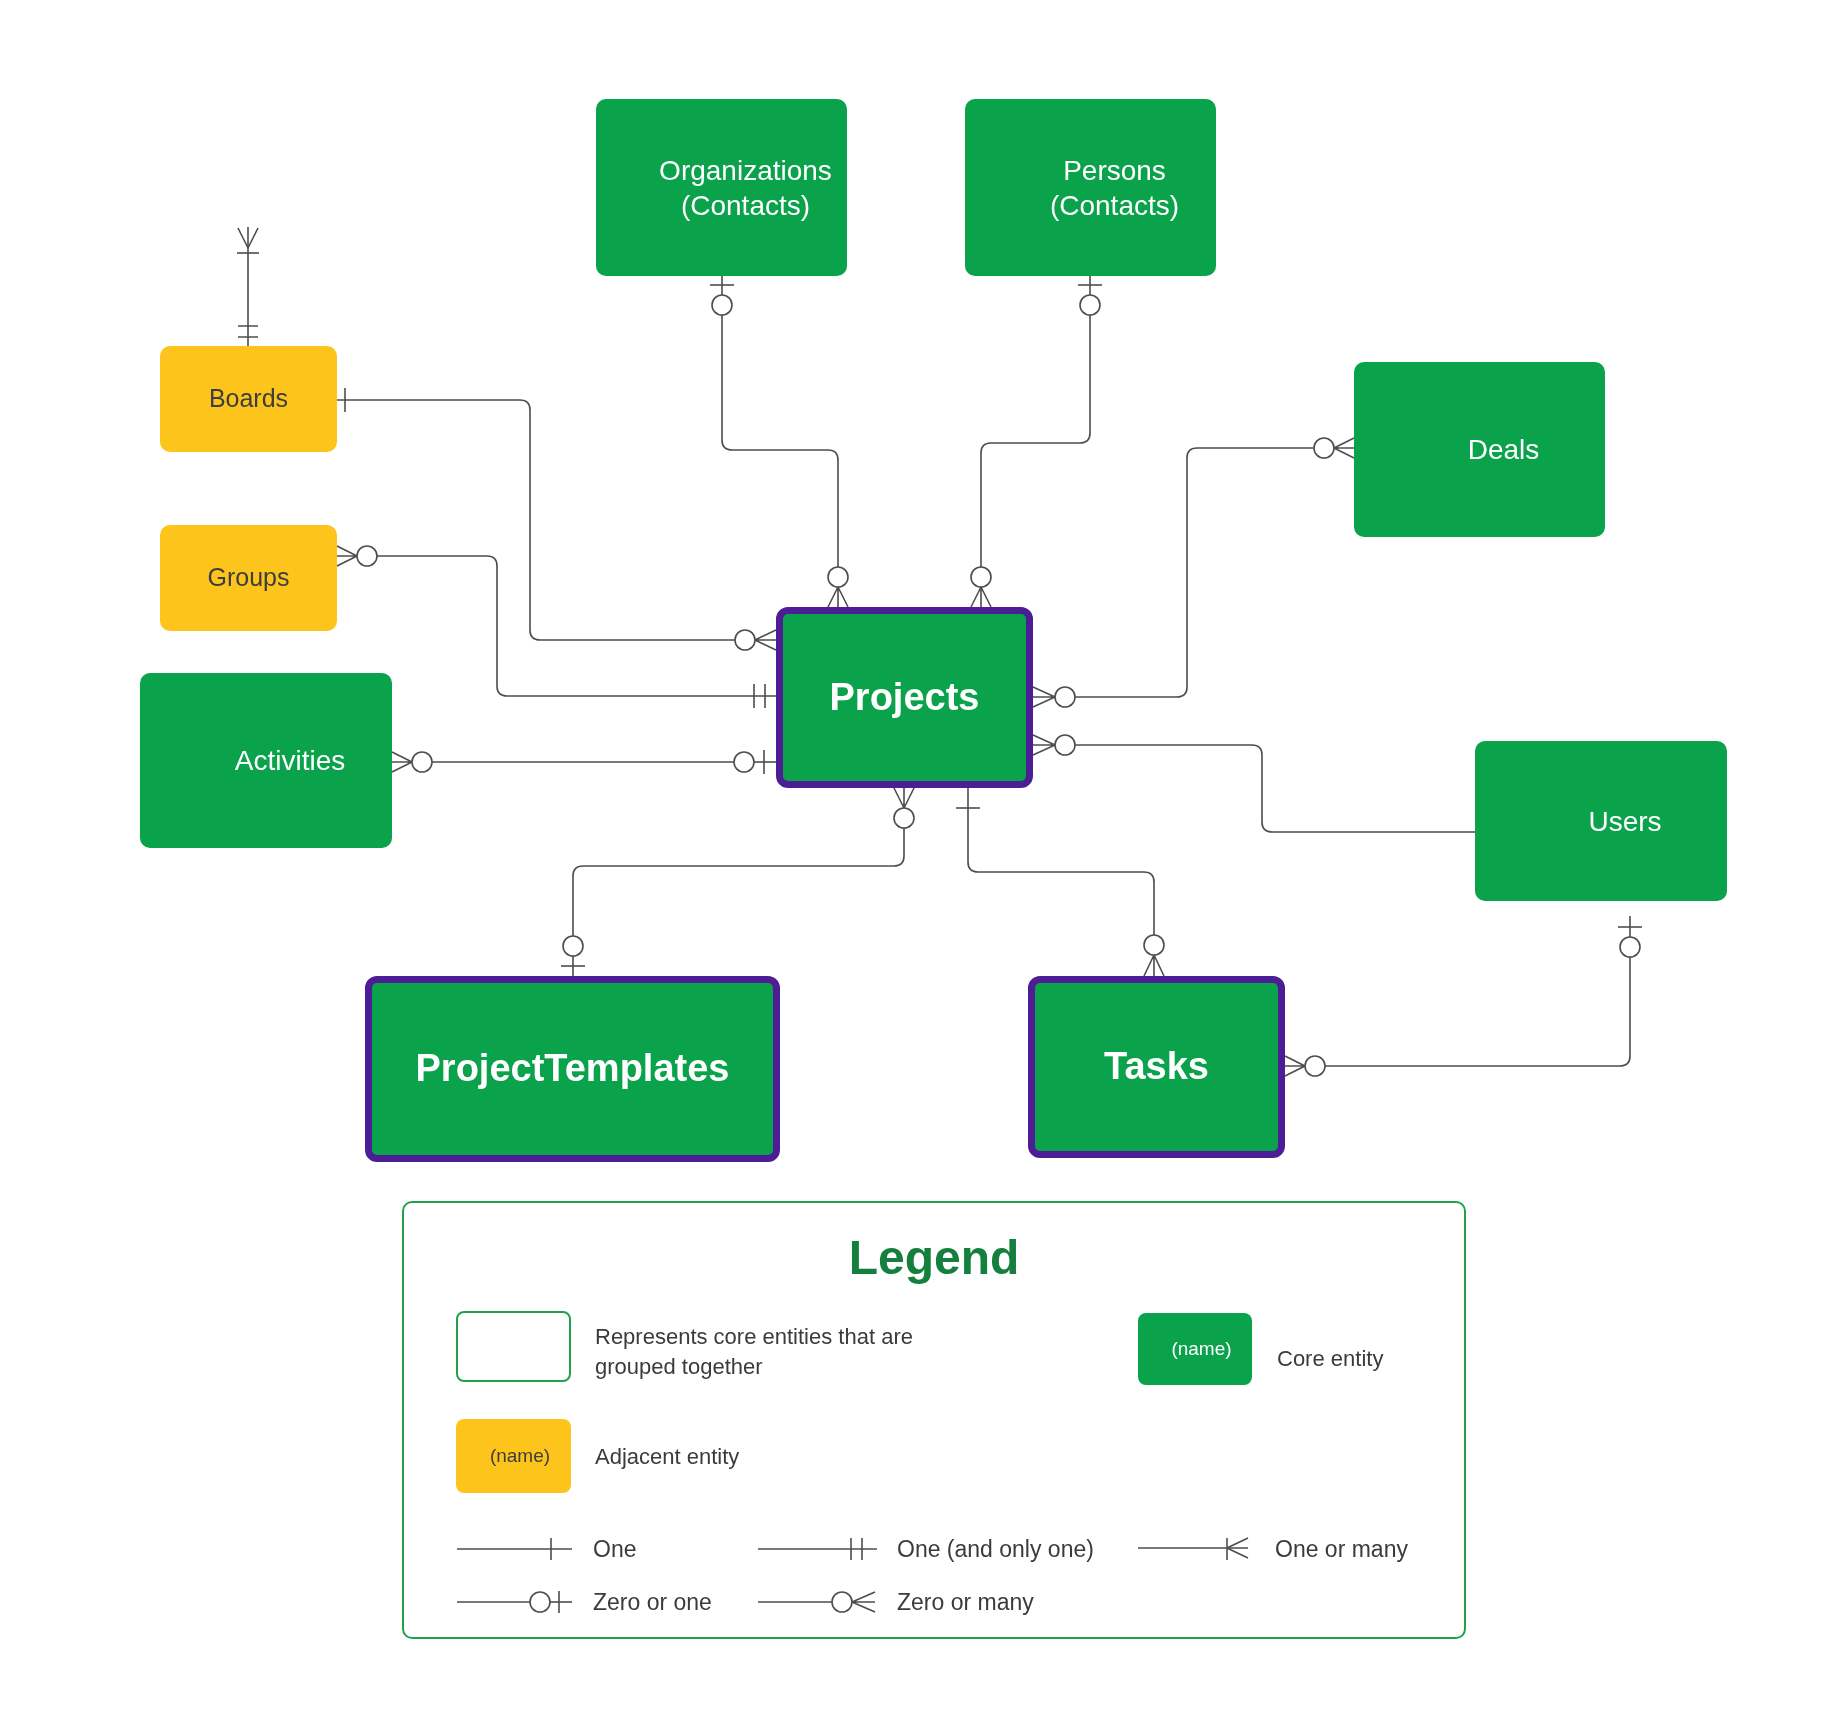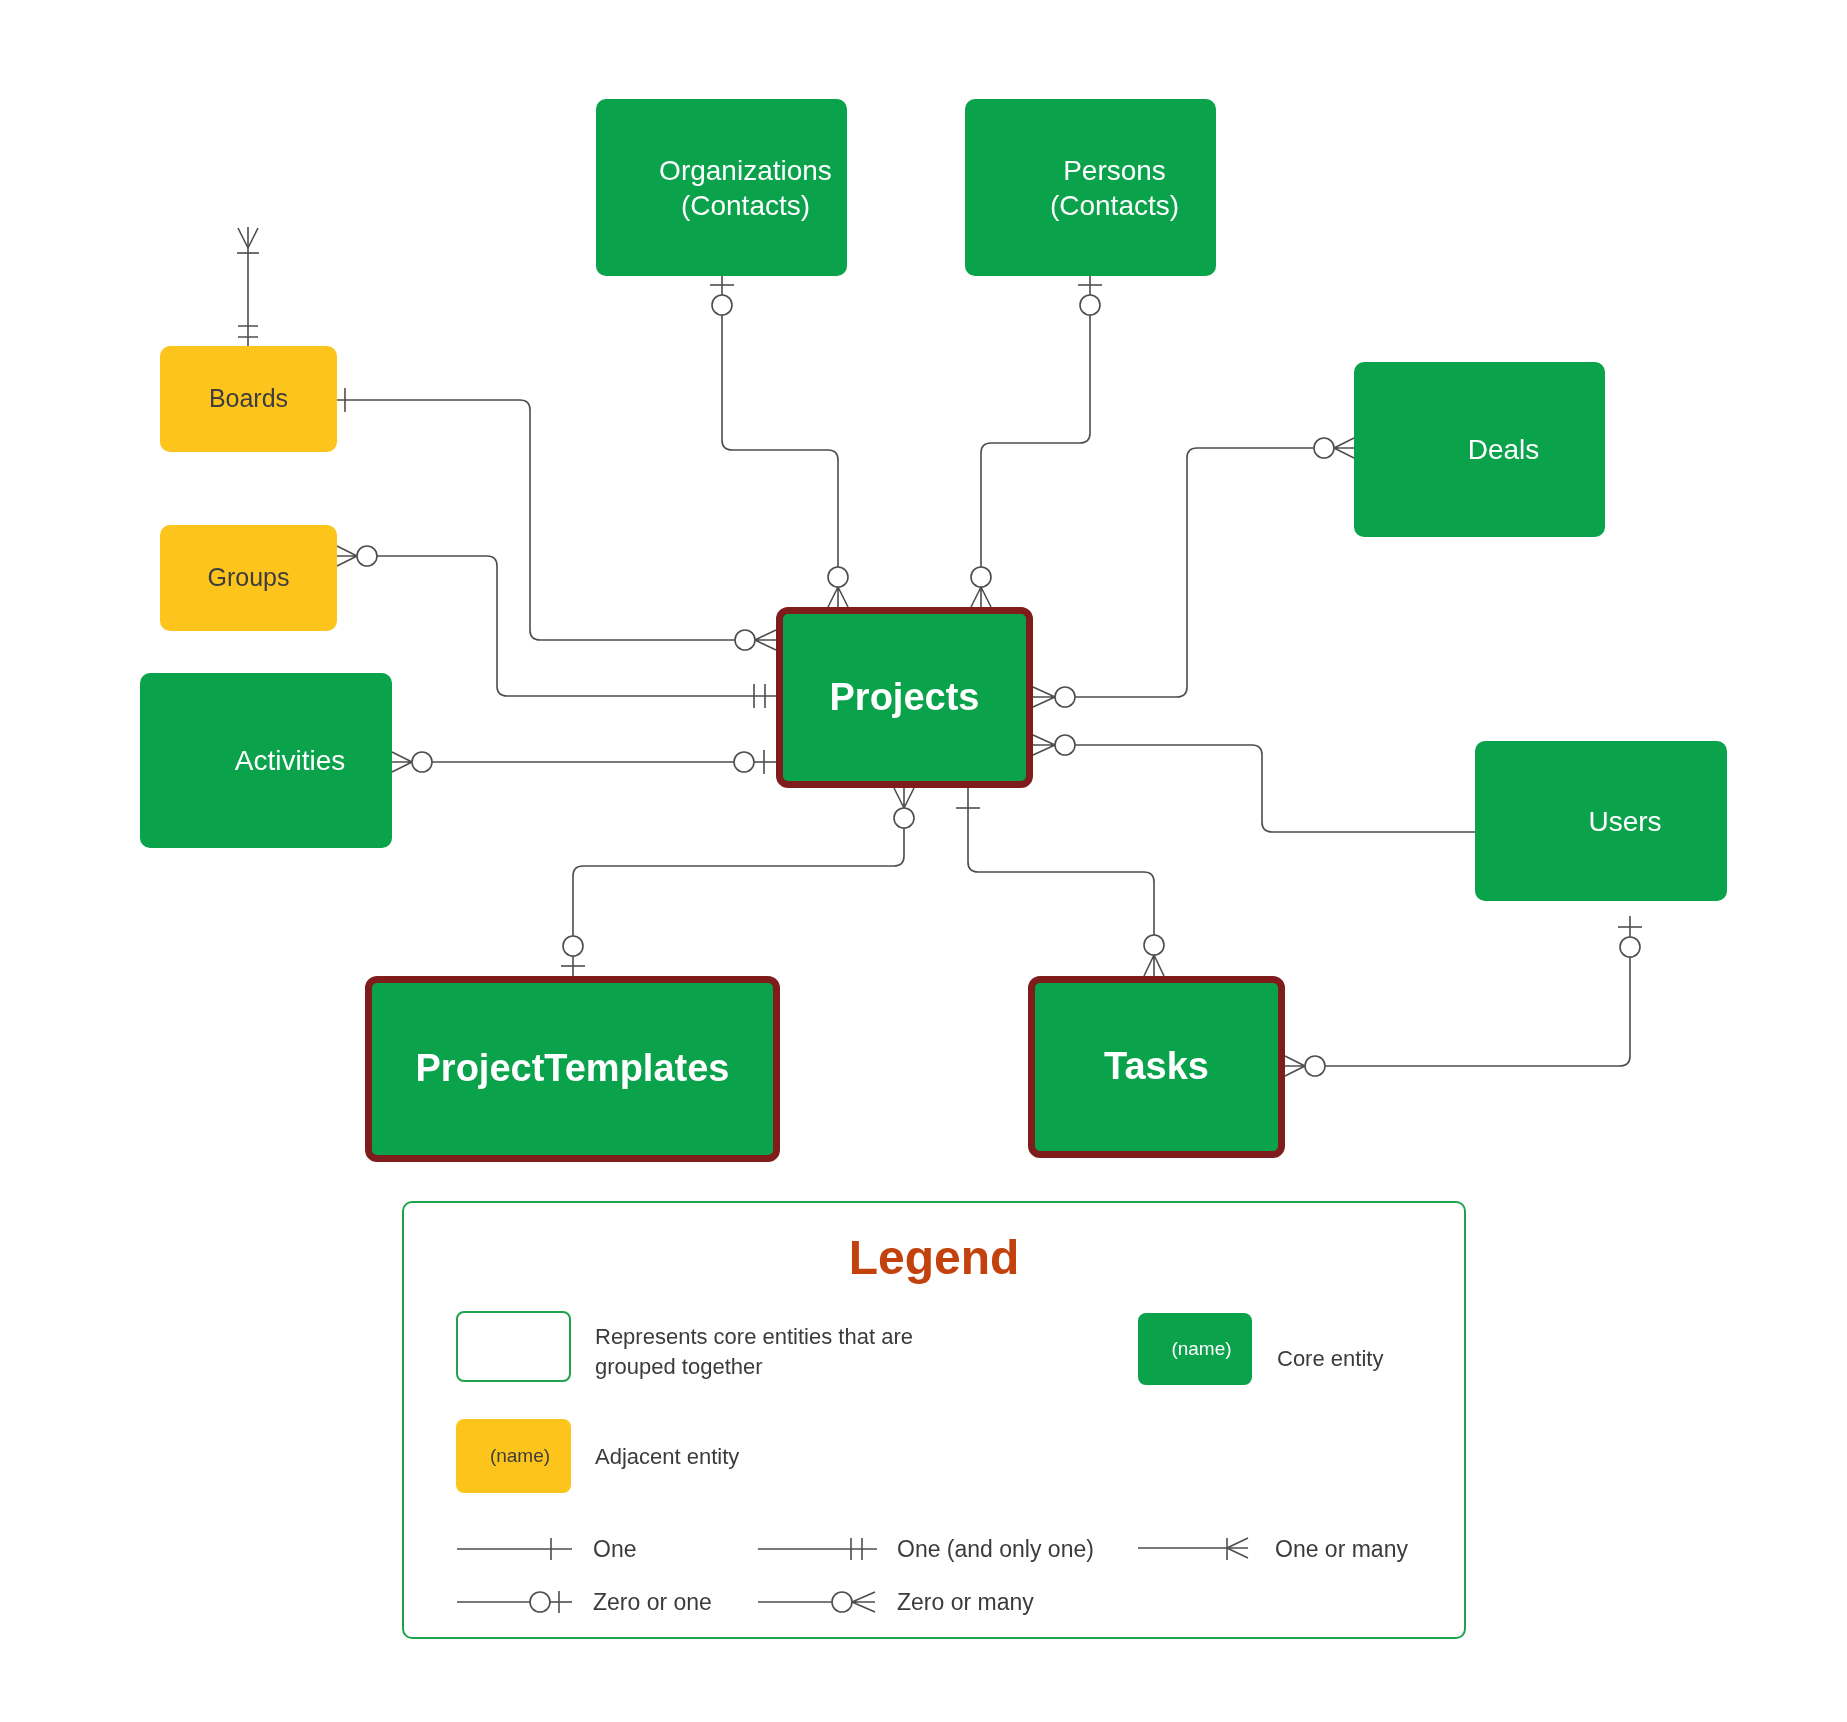--- a/index.html
+++ b/index.html
@@ -12,30 +12,30 @@
   #wires circle { fill:#ffffff; stroke:#4d4d4d; stroke-width:1.6; }
   .entity {
     position:absolute; box-sizing:border-box; border-radius:10px;
     display:flex; align-items:center; justify-content:center; text-align:center;
   }
   .entity .entity-label { white-space:pre-line; line-height:1.25; }
   .adjacent { background:#fdc51c; color:#3d3d3d; font-size:25px; }
   .core { background:#0ba24c; color:#ffffff; font-size:28px;padding-left:48px; }
   .core-strong {
     background:#0ba24c; color:#ffffff; font-size:38px; font-weight:bold;
-    border:7px solid #7f1d1d; border-radius:12px;
+    border:7px solid #4c1d95; border-radius:12px;
   }
   
   .legend-box {
     position:absolute; left:402px; top:1201px; width:1064px; height:438px;
     border:2px solid #1fa24b; border-radius:10px; box-sizing:border-box;
   }
   .legend-title {
     position:absolute; left:402px; top:1230px; width:1064px; text-align:center;
-    font-size:48px; font-weight:bold; color:#c2410c;
+    font-size:48px; font-weight:bold; color:#15803d;
   }
   .legend-sample {
     position:absolute; box-sizing:border-box; border-radius:8px;
     display:flex; align-items:center; justify-content:center; font-size:19px;padding-left:13px;
   }
   .sample-grouped { left:456px; top:1311px; width:115px; height:71px;
     background:#ffffff; border:2px solid #1fa24b; }
   .sample-core { left:1138px; top:1313px; width:114px; height:72px;
     background:#0ba24c; color:#ffffff; }
   .sample-adjacent { left:456px; top:1419px; width:115px; height:74px;

